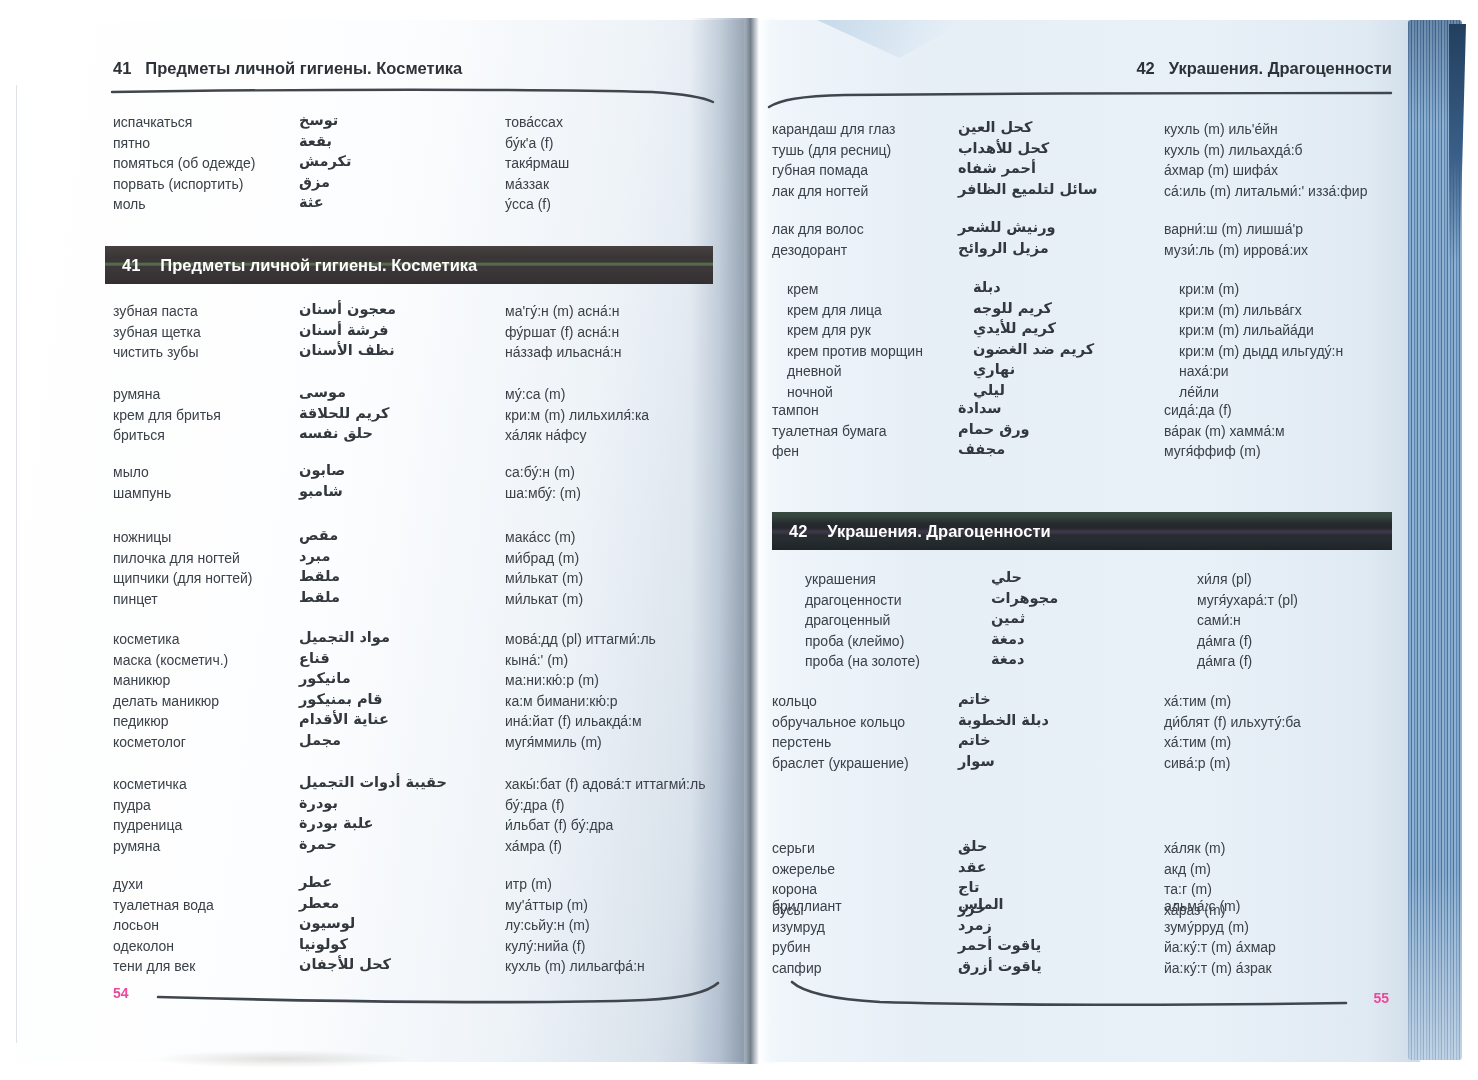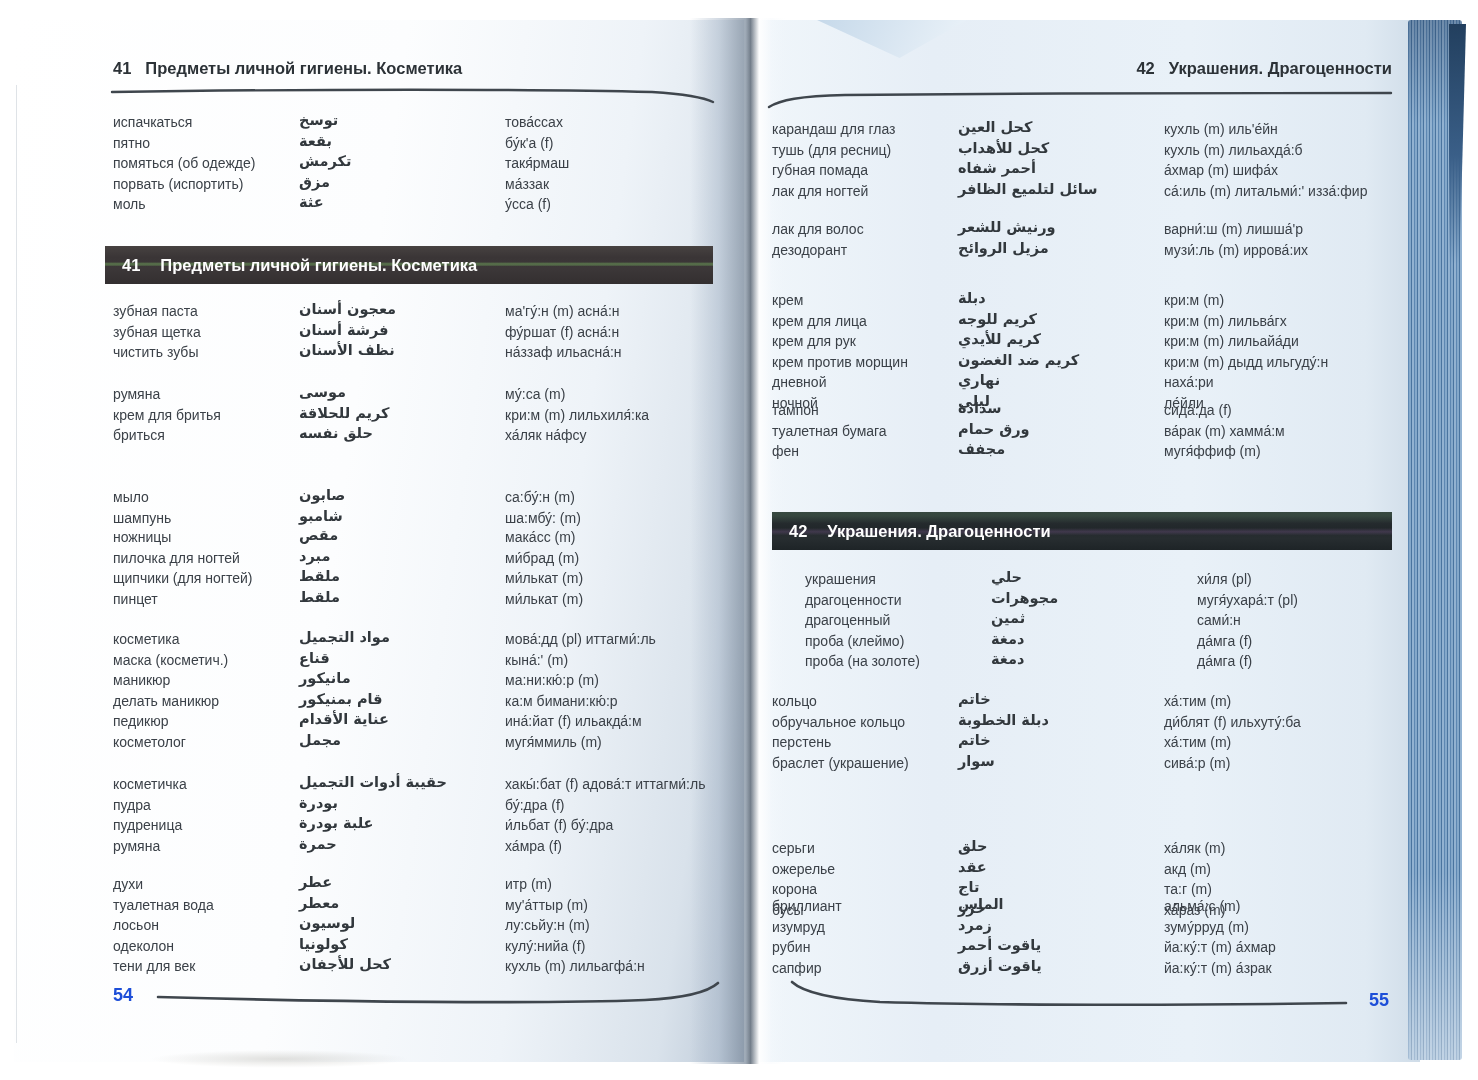--- a/index.html
+++ b/index.html
@@ -60,21 +60,21 @@
     background:
       linear-gradient(180deg,rgba(110,160,90,0) 42%,rgba(110,160,90,.5) 46%,rgba(110,160,90,.5) 50%,rgba(110,160,90,0) 54%),
       linear-gradient(180deg,#474241 0%,#3a3536 30%,#3c3738 60%,#332f30 100%);}
   #page-right .banner{left:0;width:620px;
     background:
       linear-gradient(180deg,rgba(130,90,150,0) 42%,rgba(130,90,150,.3) 52%,rgba(130,90,150,0) 62%),
       linear-gradient(180deg,rgba(90,140,100,.25) 10%,rgba(90,140,100,0) 30%),
       linear-gradient(180deg,#2c3235 0%,#22282b 40%,#272d30 70%,#1e2427 100%);}
   .banner .bnum{margin-left:17px}
 
-  .page-number{position:absolute;font-size:18px;font-weight:bold;color:#1d4ed8}
+  .page-number{position:absolute;font-size:14px;font-weight:bold;color:#ec4899}
   #page-left .page-number{left:0;top:985px}
   #page-right .page-number{right:3px;top:990px}
 </style>
 </head>
 <body>
 
 <div class="paper" id="paper-left"></div>
 <div class="paper" id="paper-right"></div>
 <div id="gutter"></div>
 <div id="gutter-top-wedge"></div>
@@ -154,21 +154,21 @@
           <span class="ru">крем для бритья</span>
           <span class="ar">كريم للحلاقة</span>
           <span class="tr">кри:м (m) лильхиля́:ка</span>
         </div>
         <div class="row">
           <span class="ru">бриться</span>
           <span class="ar">حلق نفسه</span>
           <span class="tr">ха́ляк на́фсу</span>
         </div>
       </div>
-      <div class="block" style="top: 464px; margin-top: 25px;">
+      <div class="block" style="top: 464px;">
         <div class="row">
           <span class="ru">мыло</span>
           <span class="ar">صابون</span>
           <span class="tr">са:бу́:н (m)</span>
         </div>
         <div class="row">
           <span class="ru">шампунь</span>
           <span class="ar">شامبو</span>
           <span class="tr">ша:мбу́: (m)</span>
         </div>
@@ -313,21 +313,21 @@
           <span class="ru">лак для волос</span>
           <span class="ar">ورنيش للشعر</span>
           <span class="tr">варни́:ш (m) лишша́'р</span>
         </div>
         <div class="row">
           <span class="ru">дезодорант</span>
           <span class="ar">مزيل الروائح</span>
           <span class="tr">музи́:ль (m) иррова́:их</span>
         </div>
       </div>
-      <div class="block" style="top: 292px;">
+      <div class="block" style="top: 281px; margin-left: 15px;">
         <div class="row">
           <span class="ru">крем</span>
           <span class="ar">دبلة</span>
           <span class="tr">кри:м (m)</span>
         </div>
         <div class="row">
           <span class="ru">крем для лица</span>
           <span class="ar">كريم للوجه</span>
           <span class="tr">кри:м (m) лильва́гх</span>
         </div>

